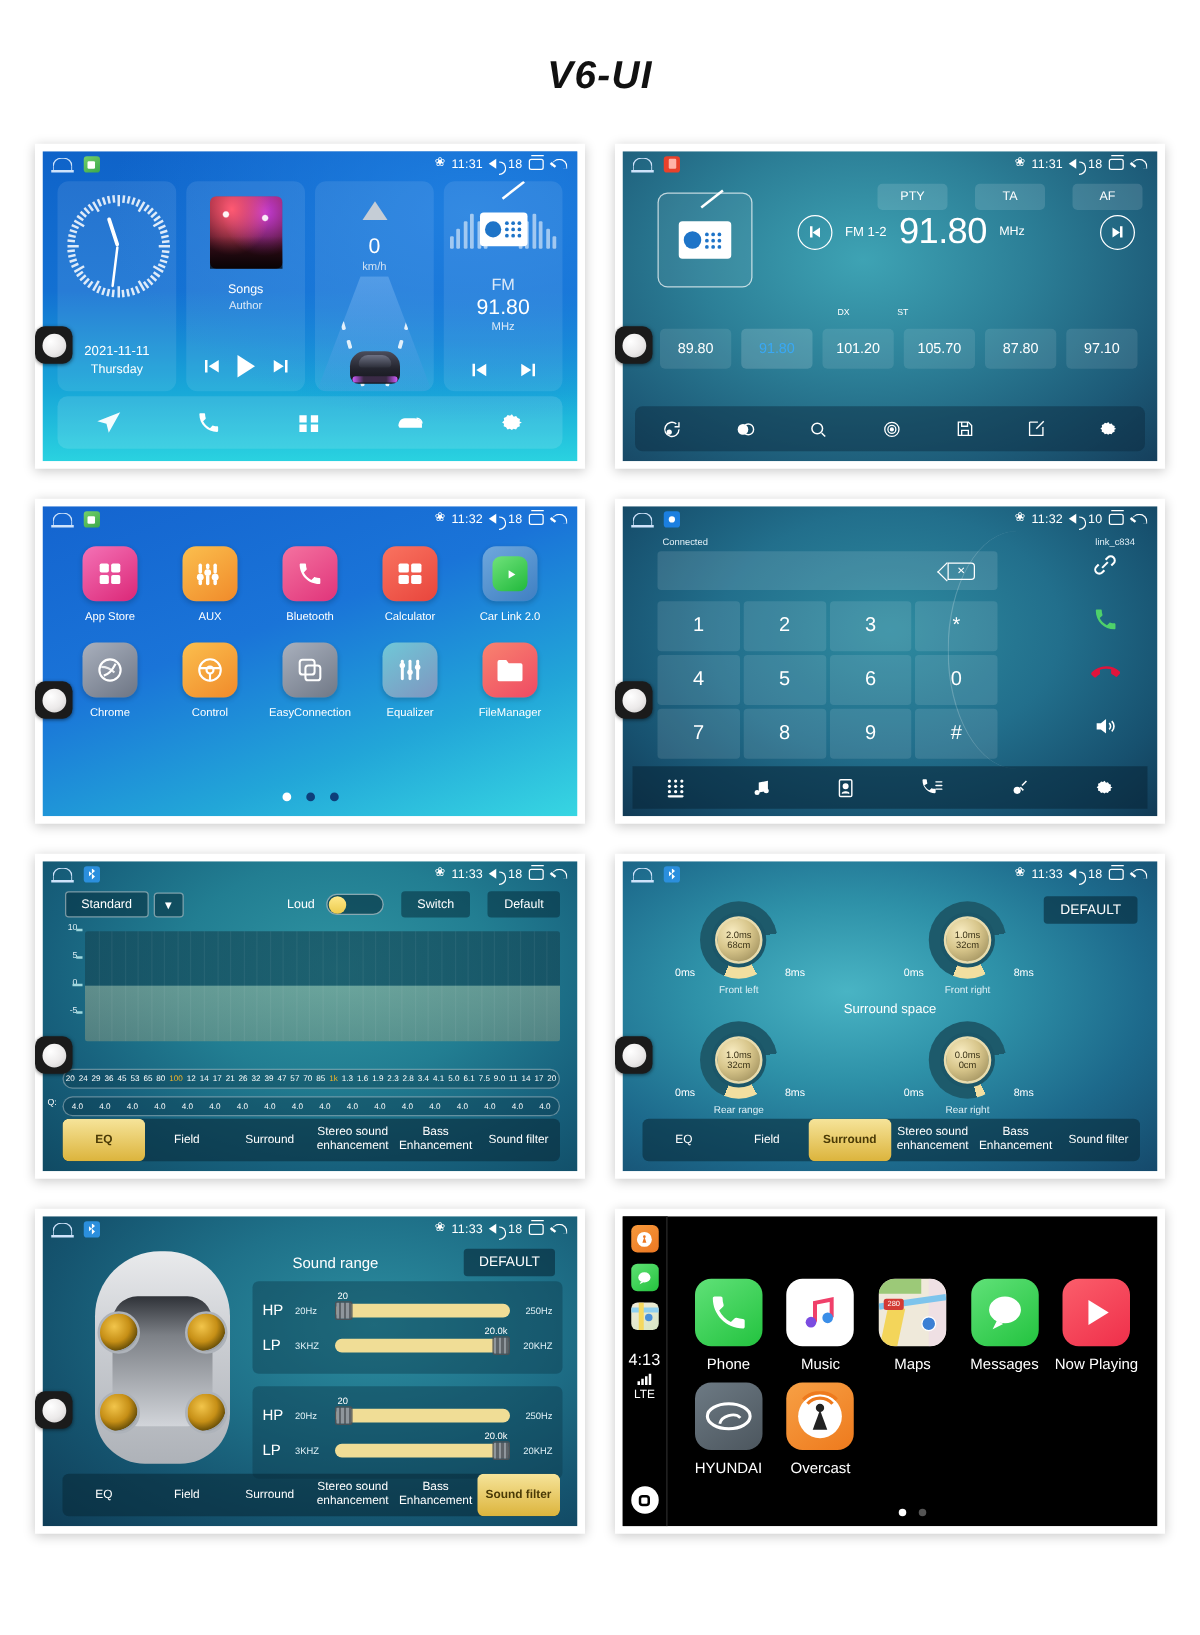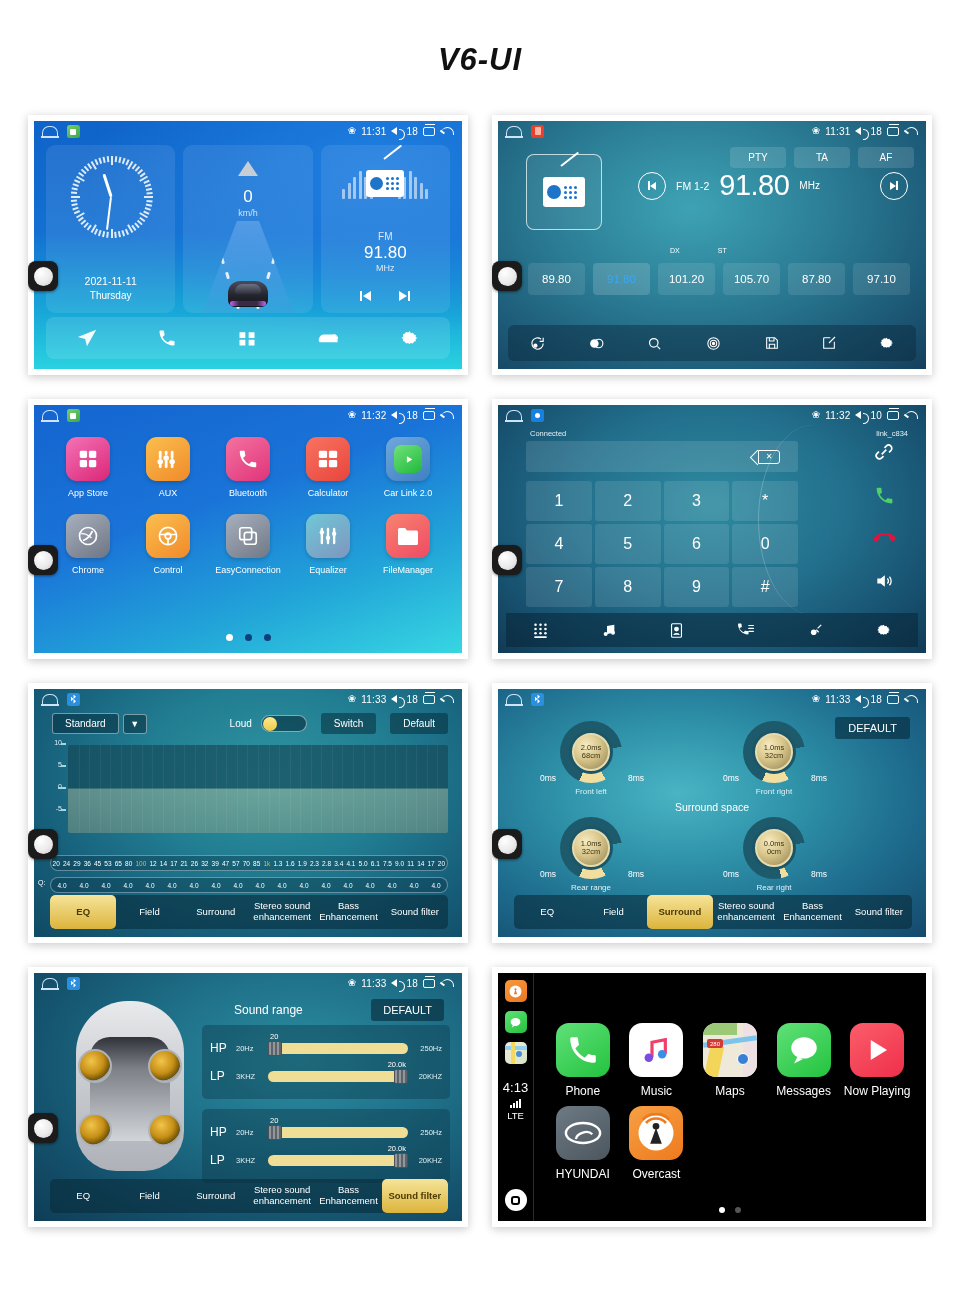--- a/index.html
+++ b/index.html
@@ -161,32 +161,32 @@
      background:linear-gradient(90deg,#d15cff,#3a2a46 25%,#3a2a46 75%,#d15cff);}
   
   .radioart{margin-top:16px;width:86px;height:44px;position:relative;display:flex;align-items:center;justify-content:center;}
   .eqbars{position:absolute;top:6px;left:0;right:0;height:32px;display:flex;align-items:flex-end;justify-content:space-between;}
   .eqbars span{width:3px;background:rgba(255,255,255,.55);border-radius:1px;}
   .radiobox{width:38px;height:27px;background:#fff;border-radius:3px;position:relative;z-index:2;display:flex;align-items:center;gap:3px;padding:0 4px;}
   .radiobox:before{content:"";position:absolute;left:18px;top:-12px;width:22px;height:2px;background:#fff;transform:rotate(-38deg);transform-origin:left;}
   .rknob{width:13px;height:13px;border-radius:50%;background:#1e74c8;}
   .rgrid{display:grid;grid-template-columns:repeat(3,3px);gap:2px;}
   .rgrid i{width:3px;height:3px;background:#1e74c8;border-radius:50%;display:block;}
-  .r-band{color:#dce9f8;font-size:10px;margin-top:26px;}
+  .r-band{color:#dce9f8;font-size:13px;margin-top:15px;}
   .r-freq{color:#fff;font-size:17px;margin-top:1px;}
   .r-unit{color:#dce9f8;font-size:9px;margin-top:0px;}
   .r-ctrls{display:flex;gap:28px;margin-top:auto;margin-bottom:12px;}
   .dock{position:absolute;left:12px;right:12px;bottom:10px;height:42px;border-radius:8px;
         background:rgba(255,255,255,.12);display:flex;align-items:center;justify-content:space-around;}
   .dicon{color:#fff;display:flex;align-items:center;justify-content:center;}
 
   
   .p-radio{position:absolute;inset:0;
     background:radial-gradient(ellipse at 45% 35%, #3ea3b4 0%, #2c7f97 40%, #1d5b78 75%, #153f5c 100%);}
-  .rd-topbtns{position:absolute;top:26px;right:12px;display:flex;gap:8px;}
+  .rd-topbtns{position:absolute;top:26px;right:12px;display:flex;gap:22px;}
   .pillbtn{background:rgba(255,255,255,.13);border-radius:4px;color:#fff;font-size:10px;
            padding:5px 16px;min-width:56px;text-align:center;}
   .rd-art{position:absolute;left:28px;top:33px;width:76px;height:76px;border-radius:8px;
           border:1.4px solid rgba(255,255,255,.7);background:rgba(255,255,255,.06);
           display:flex;align-items:center;justify-content:center;}
   .rd-center{position:absolute;left:140px;top:48px;right:18px;display:flex;align-items:center;gap:10px;}
   .circbtn{width:28px;height:28px;border-radius:50%;border:1.4px solid #fff;display:flex;align-items:center;justify-content:center;flex:none;}
   .rd-fm{color:#fff;font-size:10.5px;}
   .rd-big{color:#fff;font-size:29px;font-weight:300;letter-spacing:-.5px;}
   .rd-mhz{color:#fff;font-size:10px;}
@@ -421,20 +421,36 @@
                 <span class="tick" style="transform: rotate(342deg);"></span>
                 <span class="tick" style="transform: rotate(348deg);"></span>
                 <span class="tick" style="transform: rotate(354deg);"></span>
                 <span class="hand h"></span>
                 <span class="hand m"></span>
               </div>
             <div class="w-date">2021-11-11</div>
             <div class="w-day">Thursday</div>
           </div>
 
+          <div class="wcard">
+            <div class="album"></div>
+            <div class="m-title">Songs</div>
+            <div class="m-author">Author</div>
+            <div class="m-ctrls">
+              <span class="skip">
+                  <span class="bar"></span>
+                  <span class="tri l"></span>
+                </span>
+              <span class="tri play"></span>
+              <span class="skip">
+                  <span class="tri r"></span>
+                  <span class="bar"></span>
+                </span>
+            </div>
+          </div>
 
           <div class="wcard navcard">
             <div class="navarrow"></div>
             <div class="spd">0</div>
             <div class="spdu">km/h</div>
             <div class="road" id="roadg">
                 <span class="dash" style="bottom: 4px; left: 34px; transform: rotate(-16deg);"></span>
                 <span class="dash" style="bottom: 4px; right: 34px; transform: rotate(16deg);"></span>
                 <span class="dash" style="bottom: 19px; left: 29px; transform: rotate(-16deg);"></span>
                 <span class="dash" style="bottom: 19px; right: 29px; transform: rotate(16deg);"></span>

